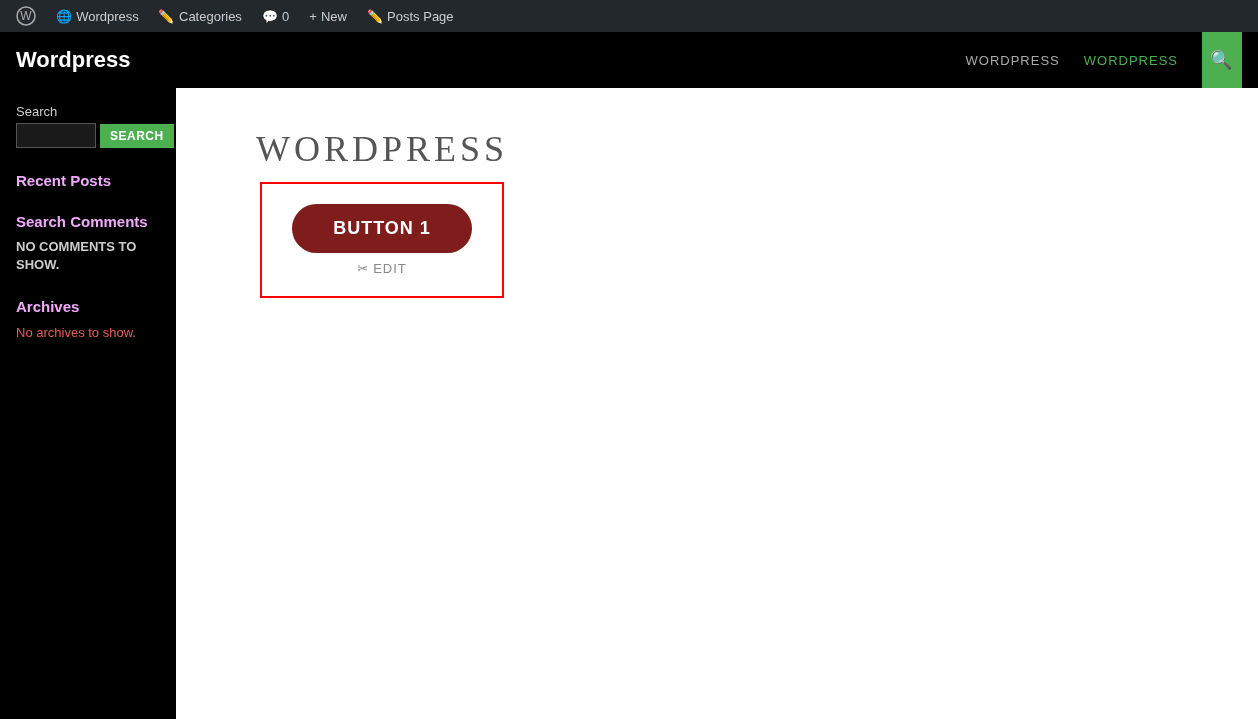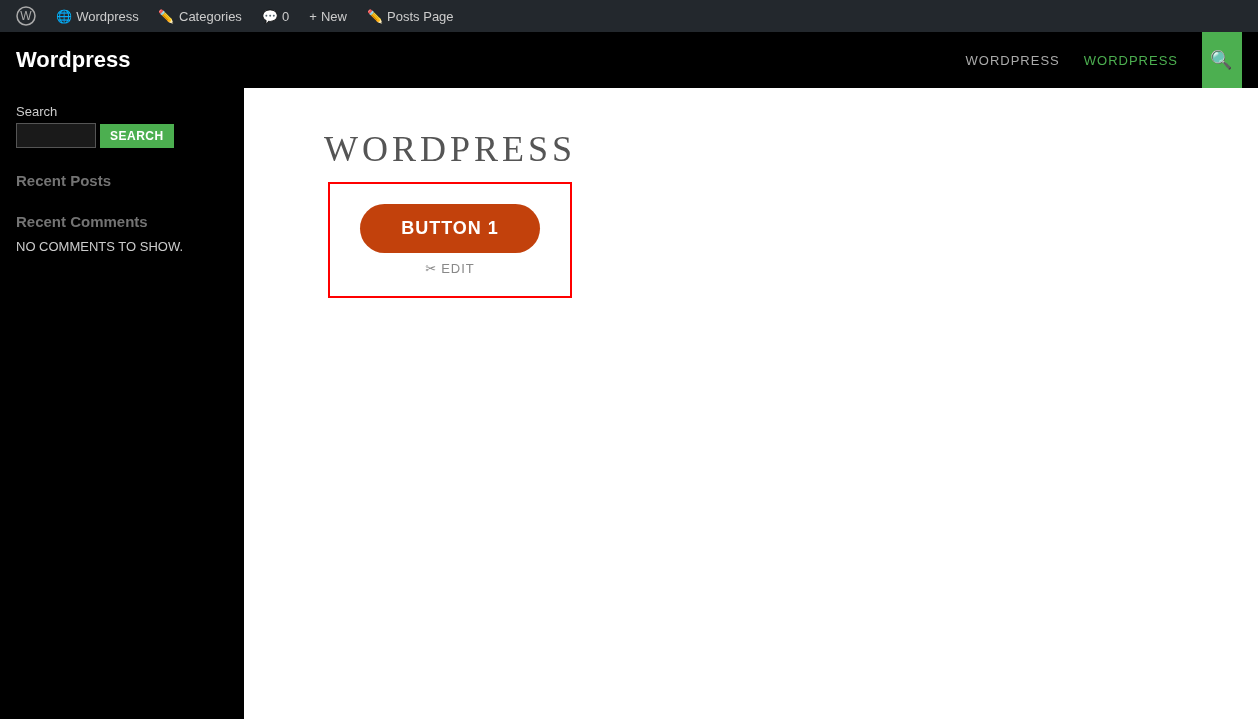--- a/index.html
+++ b/index.html
@@ -77,32 +77,32 @@
       height: 56px;
       font-size: 18px;
       cursor: pointer;
       display: flex;
       align-items: center;
       justify-content: center;
     }
 
     
     #sidebar {
-      width: 244px;
+      width: 176px;
       background: #000;
       padding: 16px;
       margin-top: 56px;
       flex-shrink: 0;
       color: #fff;
       height: calc(719px - 32px - 56px);
       overflow-y: auto;
     }
     .sidebar-section { margin-bottom: 24px; }
     .sidebar-section-title {
-      color: #737373;
+      color: #f0abfc;
       font-size: 15px;
       font-weight: bold;
       margin-bottom: 8px;
     }
     .search-label {
       color: #ccc;
       font-size: 13px;
       display: block;
       margin-bottom: 4px;
     }
@@ -125,21 +125,21 @@
       border: none;
       padding: 5px 10px;
       font-size: 12px;
       font-weight: bold;
       cursor: pointer;
       letter-spacing: 0.5px;
     }
     .no-content-text {
       color: #ccc;
       font-size: 13px;
-      font-weight: normal;
+      font-weight: bold;
       text-transform: uppercase;
       margin-top: 6px;
       line-height: 1.4;
     }
     .link-text {
       color: #e85c5c;
       font-size: 13px;
       cursor: pointer;
     }
 
@@ -169,21 +169,21 @@
     }
     #button-block {
       border: 2px solid red;
       padding: 20px 30px;
       display: flex;
       flex-direction: column;
       align-items: center;
       gap: 8px;
     }
     #button1 {
-      background: #c2410c;
+      background: #7f1d1d;
       color: #fff;
       border: none;
       border-radius: 30px;
       padding: 14px 40px;
       font-size: 18px;
       font-weight: bold;
       cursor: pointer;
       letter-spacing: 1px;
       min-width: 180px;
     }
@@ -251,24 +251,28 @@
         <input id="sidebar-search-input" type="text" style="">
         <button id="sidebar-search-btn">SEARCH</button>
       </div>
     </div>
 
     <div class="sidebar-section">
       <div class="sidebar-section-title">Recent Posts</div>
     </div>
 
     <div class="sidebar-section">
-      <div class="sidebar-section-title">Recent Comments</div>
+      <div class="sidebar-section-title">Search Comments</div>
       <div class="no-content-text">NO COMMENTS TO SHOW.</div>
     </div>
 
+    <div class="sidebar-section">
+      <div class="sidebar-section-title">Archives</div>
+      <span class="link-text">No archives to show.</span>
+    </div>
 
   </div>
 
   <div id="main-content">
     <div id="content-area">
       <h1 id="page-heading">WORDPRESS</h1>
       <div id="button-block">
         <button id="button1">BUTTON 1</button>
         <div id="edit-link">
           <span>✂</span>

